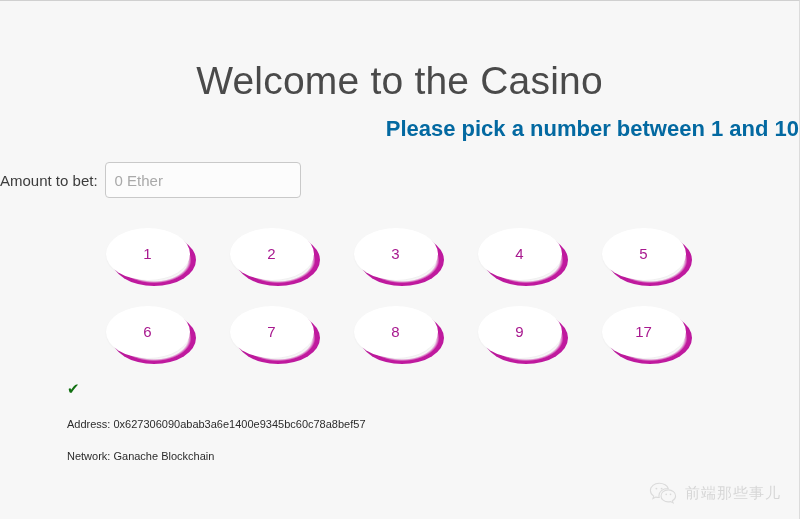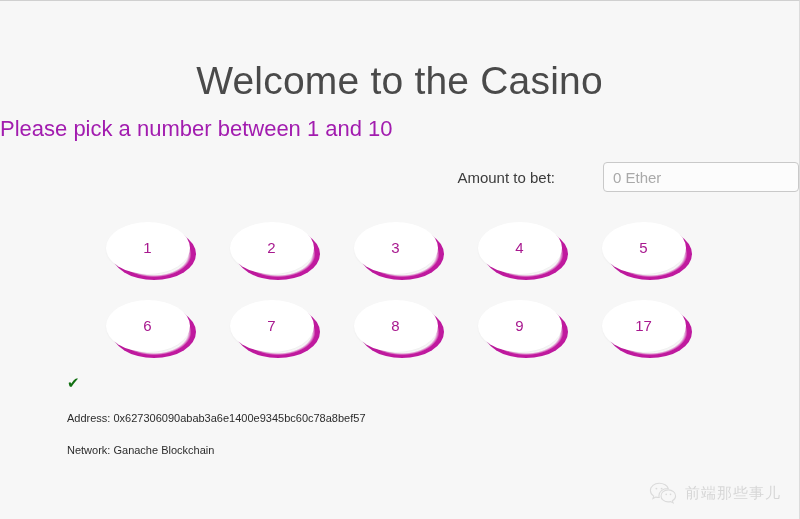--- a/index.html
+++ b/index.html
@@ -34,43 +34,42 @@
     text-align: center;
     font-size: 39px;
     font-weight: normal;
     color: #4a4a4a;
     letter-spacing: 0.2px;
     line-height: 1.1;
   }
   .subtitle {
     margin: 0;
     padding-top: 14px;
-    text-align: left;
+    text-align: right;
     font-size: 22px;
-    font-weight: normal;
-    color: #a21caf;
+    font-weight: bold;
+    color: #0369a1;
     line-height: 1.1;
   }
 
   
   .bet-row {
     margin-top: 21px;
     display: flex;
-    justify-content: flex-end;
+    justify-content: flex-start;
     align-items: center;
-    gap: 41px;
   }
   .bet-label {
     font-size: 15px;
     color: #3c3c3c;
     margin-right: 7px;
   }
   .bet-input {
     width: 196px;
-    height: 30px;
+    height: 36px;
     box-sizing: border-box;
     border: 1px solid #c9c9c9;
     border-radius: 4px;
     background: #fcfcfc;
     padding: 0 9px;
     font-size: 15px;
     font-family: "Liberation Sans", sans-serif;
     color: #333;
     outline: none;
   }

